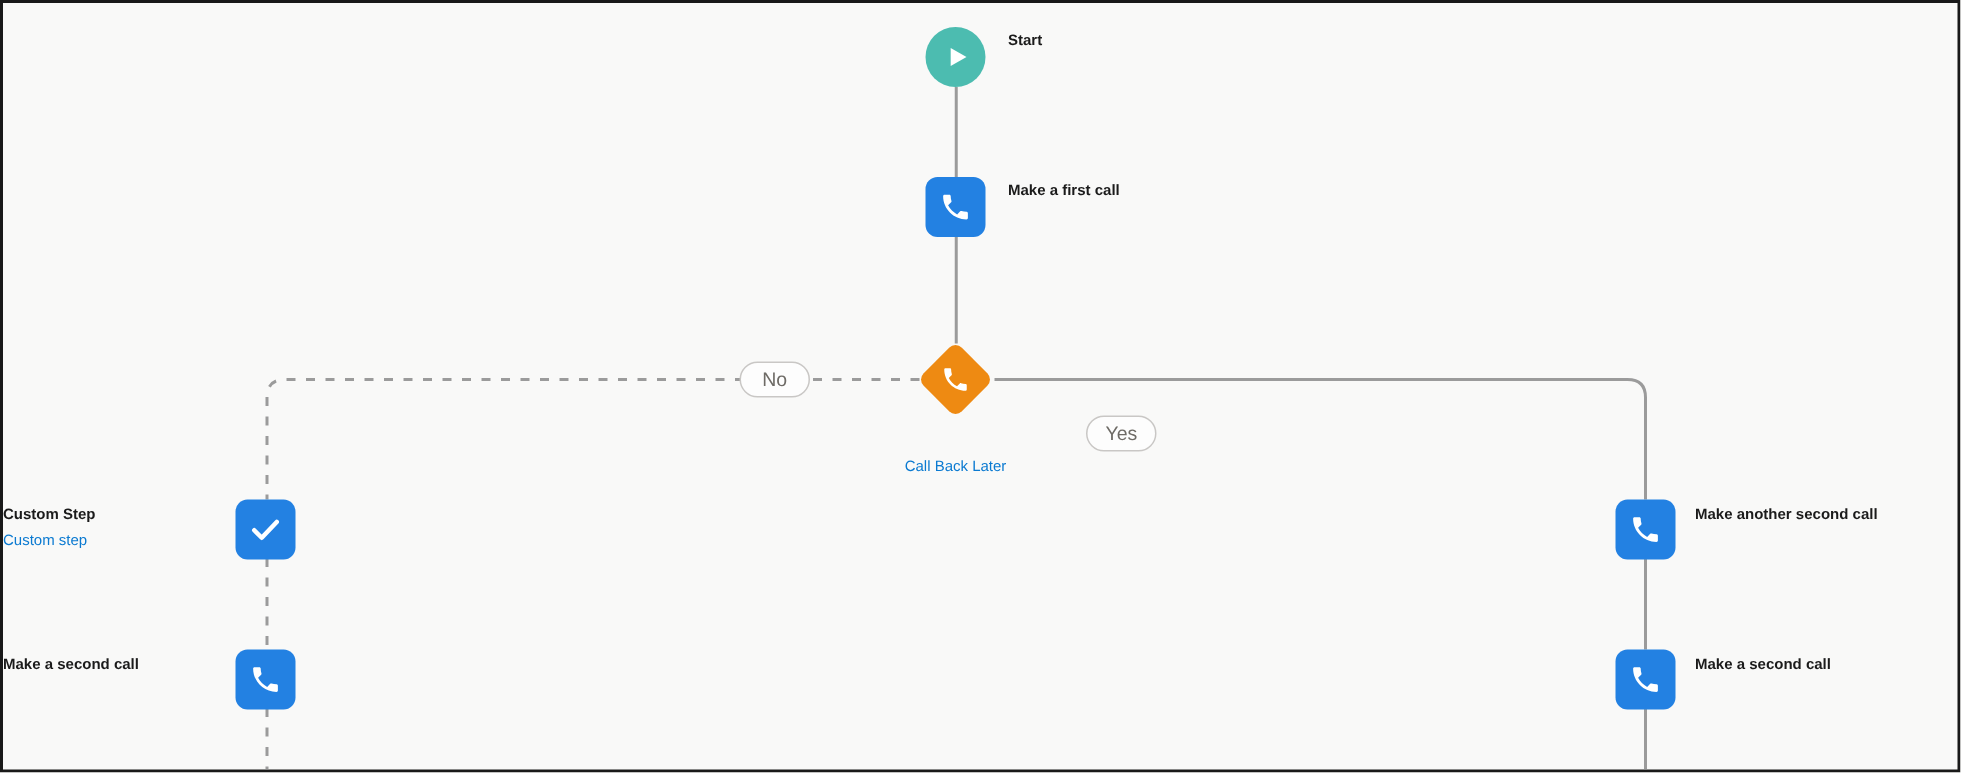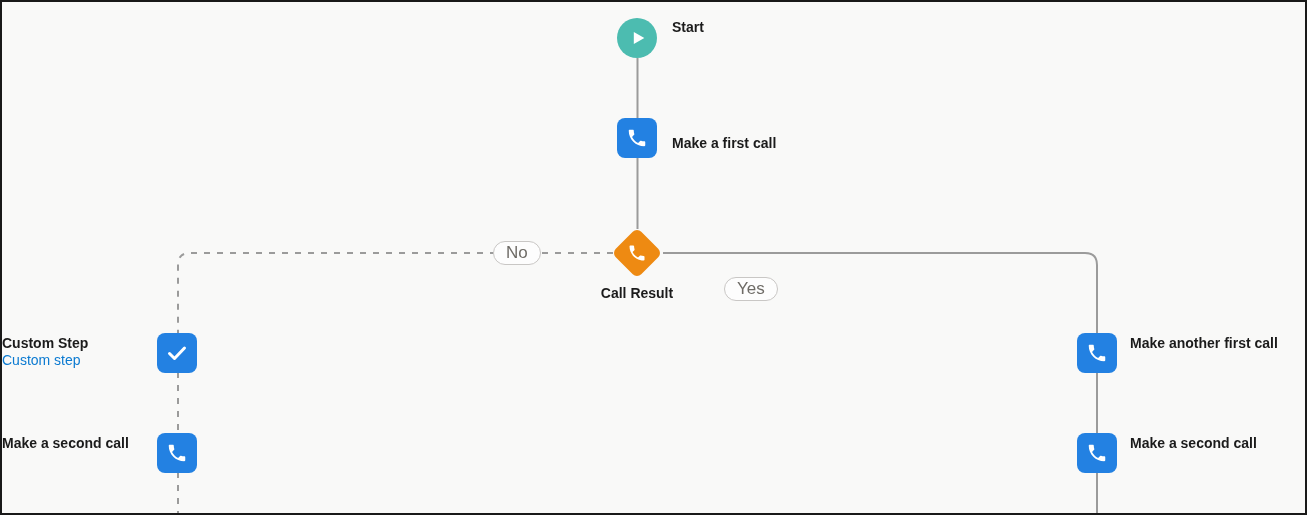--- a/index.html
+++ b/index.html
@@ -22,32 +22,32 @@
   }
   .node.circle{border-radius:50%; background:var(--teal);}
   .node.blue{background:var(--blue);}
   .diamond{
     position:absolute; width:36px; height:36px; border-radius:6px;
     background:var(--orange); transform:rotate(45deg);
     display:flex; align-items:center; justify-content:center; cursor:pointer;
   }
   .diamond .inner{transform:rotate(-45deg); display:flex;}
   .lbl{
-    position:absolute; font-size:14px; font-weight:700; color:var(--text);
+    position:absolute; font-size:10px; font-weight:700; color:var(--text);
     line-height:17px; white-space:nowrap;
   }
   .sub{
     font-weight:400; color:var(--link); cursor:pointer;
   }
   .center{width:220px; text-align:center; white-space:normal;}
   .rightalign{width:148px; }
   .pill{
     position:absolute; height:24px; min-width:47px; box-sizing:border-box;
     border:1.5px solid var(--pill-border); border-radius:13px; background:#FDFDFD;
-    color:var(--pill-text); font-size:17px; line-height:21px; text-align:center;
+    color:var(--pill-text); font-size:13px; line-height:21px; text-align:center;
     padding:0 12px;
   }
 </style>
 </head>
 <body>
 
 <div class="canvas">
 
   <svg class="connectors" viewBox="0 0 1303 511" xmlns="http://www.w3.org/2000/svg">
     <path d="M635.5 56 V116"></path>
@@ -69,30 +69,30 @@
   </div>
   <div class="lbl" style="left:670px; top:17px;">Start</div>
 
   <div class="node blue" style="left:615px; top:116px;">
     <span style="display:flex;">
       <svg width="22" height="22" viewBox="0 0 24 24">
           <path fill="#fff" d="M6.62 10.79c1.44 2.83 3.76 5.14 6.59 6.59l2.2-2.2c.27-.27.67-.36 1.02-.24 1.12.37 2.33.57 3.57.57.55 0 1 .45 1 1V20c0 .55-.45 1-1 1-9.39 0-17-7.61-17-17 0-.55.45-1 1-1h3.5c.55 0 1 .45 1 1 0 1.25.2 2.45.57 3.57.11.35.03.74-.24 1.02l-2.21 2.2z"></path>
         </svg>
     </span>
   </div>
-  <div class="lbl" style="left:670px; top:117px;margin-top:16px;">Make a first call</div>
+  <div class="lbl" style="left:670px; top:117px;">Make a first call</div>
 
   <div class="diamond" style="left:617px; top:233px;">
     <span class="inner">
       <svg width="20" height="20" viewBox="0 0 24 24">
           <path fill="#fff" d="M6.62 10.79c1.44 2.83 3.76 5.14 6.59 6.59l2.2-2.2c.27-.27.67-.36 1.02-.24 1.12.37 2.33.57 3.57.57.55 0 1 .45 1 1V20c0 .55-.45 1-1 1-9.39 0-17-7.61-17-17 0-.55.45-1 1-1h3.5c.55 0 1 .45 1 1 0 1.25.2 2.45.57 3.57.11.35.03.74-.24 1.02l-2.21 2.2z"></path>
         </svg>
     </span>
   </div>
-  <div class="lbl center" style="left:525px; top:283px;">Call Result</div>
+  <div class="lbl center sub" style="left:525px; top:301px;">Call Back Later</div>
 
   <div class="pill" style="left:491px; top:239px;">No</div>
   <div class="pill" style="left:722px; top:239px;margin-top:36px;">Yes</div>
 
   <div class="node blue" style="left:155px; top:331px;">
     <span style="display:flex;">
       <svg width="24" height="24" viewBox="0 0 24 24">
           <path fill="none" stroke="#fff" stroke-width="3" stroke-linecap="round" stroke-linejoin="round" d="M4.5 12.5l5 5L19.5 7"></path>
         </svg>
     </span>
@@ -109,21 +109,21 @@
   </div>
   <div class="lbl rightalign" style="left:0px; top:433px;">Make a second call</div>
 
   <div class="node blue" style="left:1075px; top:331px;">
     <span style="display:flex;">
       <svg width="22" height="22" viewBox="0 0 24 24">
           <path fill="#fff" d="M6.62 10.79c1.44 2.83 3.76 5.14 6.59 6.59l2.2-2.2c.27-.27.67-.36 1.02-.24 1.12.37 2.33.57 3.57.57.55 0 1 .45 1 1V20c0 .55-.45 1-1 1-9.39 0-17-7.61-17-17 0-.55.45-1 1-1h3.5c.55 0 1 .45 1 1 0 1.25.2 2.45.57 3.57.11.35.03.74-.24 1.02l-2.21 2.2z"></path>
         </svg>
     </span>
   </div>
-  <div class="lbl" style="left:1128px; top:333px;">Make another first call</div>
+  <div class="lbl" style="left:1128px; top:333px;">Make another second call</div>
 
   <div class="node blue" style="left:1075px; top:431px;">
     <span style="display:flex;">
       <svg width="22" height="22" viewBox="0 0 24 24">
           <path fill="#fff" d="M6.62 10.79c1.44 2.83 3.76 5.14 6.59 6.59l2.2-2.2c.27-.27.67-.36 1.02-.24 1.12.37 2.33.57 3.57.57.55 0 1 .45 1 1V20c0 .55-.45 1-1 1-9.39 0-17-7.61-17-17 0-.55.45-1 1-1h3.5c.55 0 1 .45 1 1 0 1.25.2 2.45.57 3.57.11.35.03.74-.24 1.02l-2.21 2.2z"></path>
         </svg>
     </span>
   </div>
   <div class="lbl" style="left:1128px; top:433px;">Make a second call</div>
 

